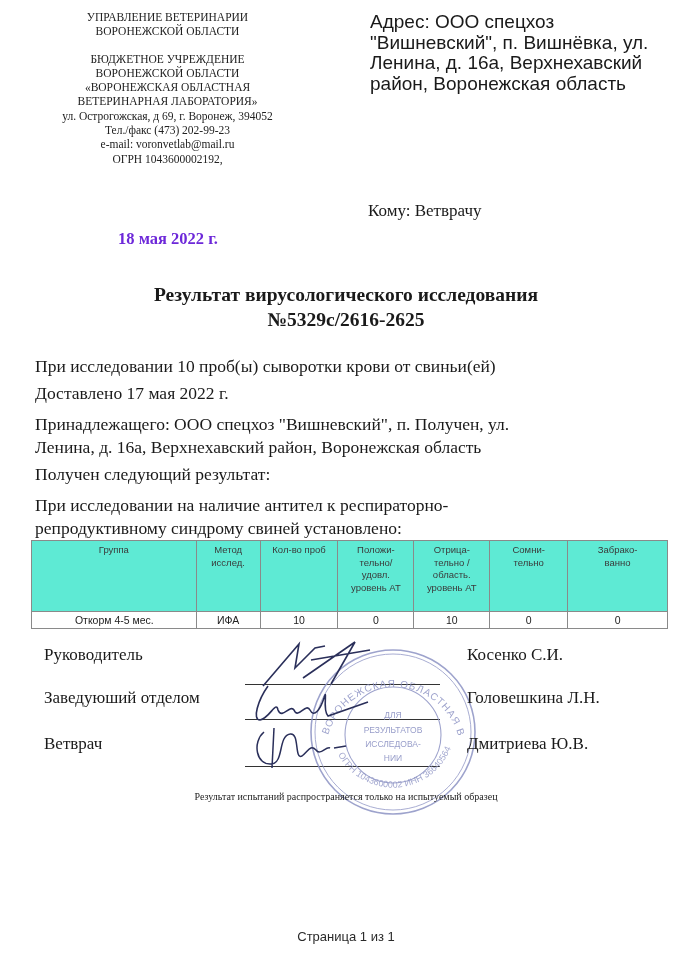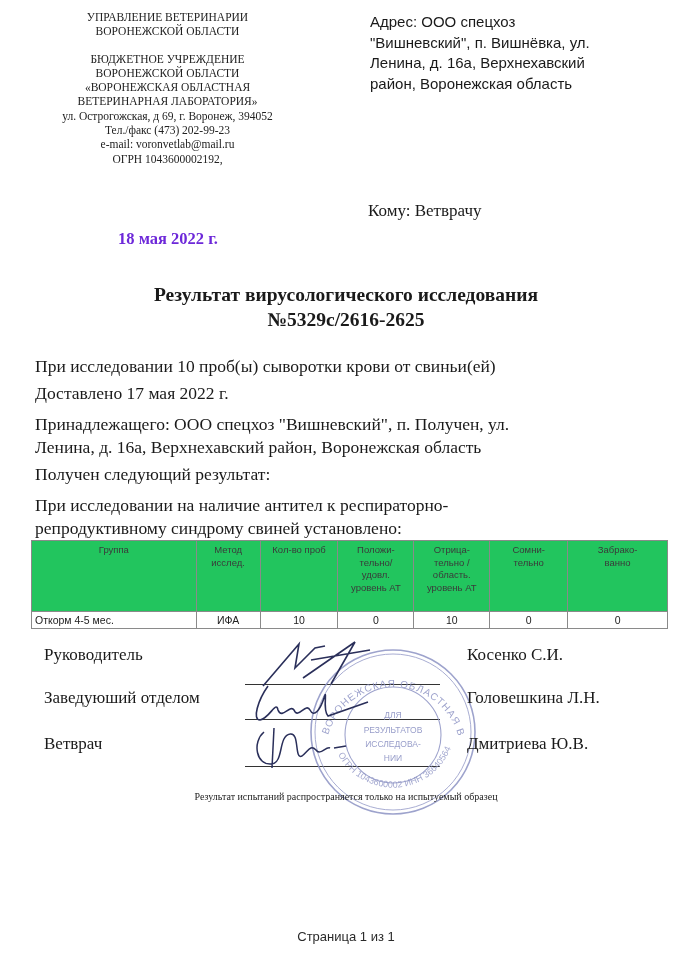--- a/index.html
+++ b/index.html
@@ -3,41 +3,41 @@
 <meta charset="utf-8">
 <style>
   html, body { margin: 0; padding: 0; background: #ffffff; }
   body { width: 692px; height: 968px; position: relative; overflow: hidden; color: #1a1a1a; }
 
   .org-block { position: absolute; left: 40px; top: 10px; width: 255px; text-align: center;
     font-family: "Liberation Serif", serif; font-size: 11.5px; line-height: 14.3px; color: #222; }
   .org-block .gap { height: 13px; }
 
   .addr-block { position: absolute; left: 370px; top: 12px; width: 300px;
-    font-family: "Liberation Sans", sans-serif; font-size: 15px; line-height: 20.5px; color: #1a1a1a; }
+    font-family: "Liberation Sans", sans-serif; font-size: 19px; line-height: 20.5px; color: #1a1a1a; }
 
   .to-line { position: absolute; left: 368px; top: 201px;
     font-family: "Liberation Serif", serif; font-size: 17px; color: #1a1a1a; }
 
   .date-line { position: absolute; left: 118px; top: 229px;
     font-family: "Liberation Serif", serif; font-size: 16.5px; font-weight: bold; color: #6d28d9; }
 
   .title { position: absolute; left: 0; width: 692px; top: 282px; text-align: center;
     font-family: "Liberation Serif", serif; font-size: 19.5px; font-weight: bold; line-height: 25px; color: #1a1a1a; }
 
   .body-text { position: absolute; left: 35px; width: 640px;
     font-family: "Liberation Serif", serif; font-size: 17.5px; line-height: 22px; color: #1a1a1a; }
 
   table.results { position: absolute; left: 31px; top: 540px; width: 637px; border-collapse: collapse;
     font-family: "Liberation Sans", sans-serif; font-size: 9.5px; color: #333; }
-  table.results th { background: #22c55e; border: 1px solid #8a8a8a; font-weight: normal;
+  table.results th { background: #5eead4; border: 1px solid #8a8a8a; font-weight: normal;
     vertical-align: top; text-align: center; padding: 3px 2px 1px 2px; height: 66px; line-height: 12.5px; color: #3a3a3a; }
   table.results td { border: 1px solid #8a8a8a; text-align: center; height: 16px; padding: 0 2px;
     font-size: 10.5px; color: #222; background: #fff; }
-  table.results td.left { text-align: left; padding-left: 3px; }
+  table.results td.left { text-align: center; padding-left: 3px; }
 
   .sig-row { position: absolute; left: 44px; width: 620px; font-family: "Liberation Serif", serif; font-size: 17px; color: #1a1a1a; }
   .sig-row .role { position: absolute; left: 0; }
   .sig-row .name { position: absolute; left: 423px; white-space: nowrap; }
   .sig-line { position: absolute; left: 245px; width: 195px; height: 0; border-top: 1.3px solid #333; }
 
   .stamp { position: absolute; left: 308px; top: 640px; width: 170px; height: 180px; pointer-events: none; }
   .sig-scribble { position: absolute; pointer-events: none; }
 
   .disclaimer { position: absolute; left: 0; width: 692px; top: 791px; text-align: center;

